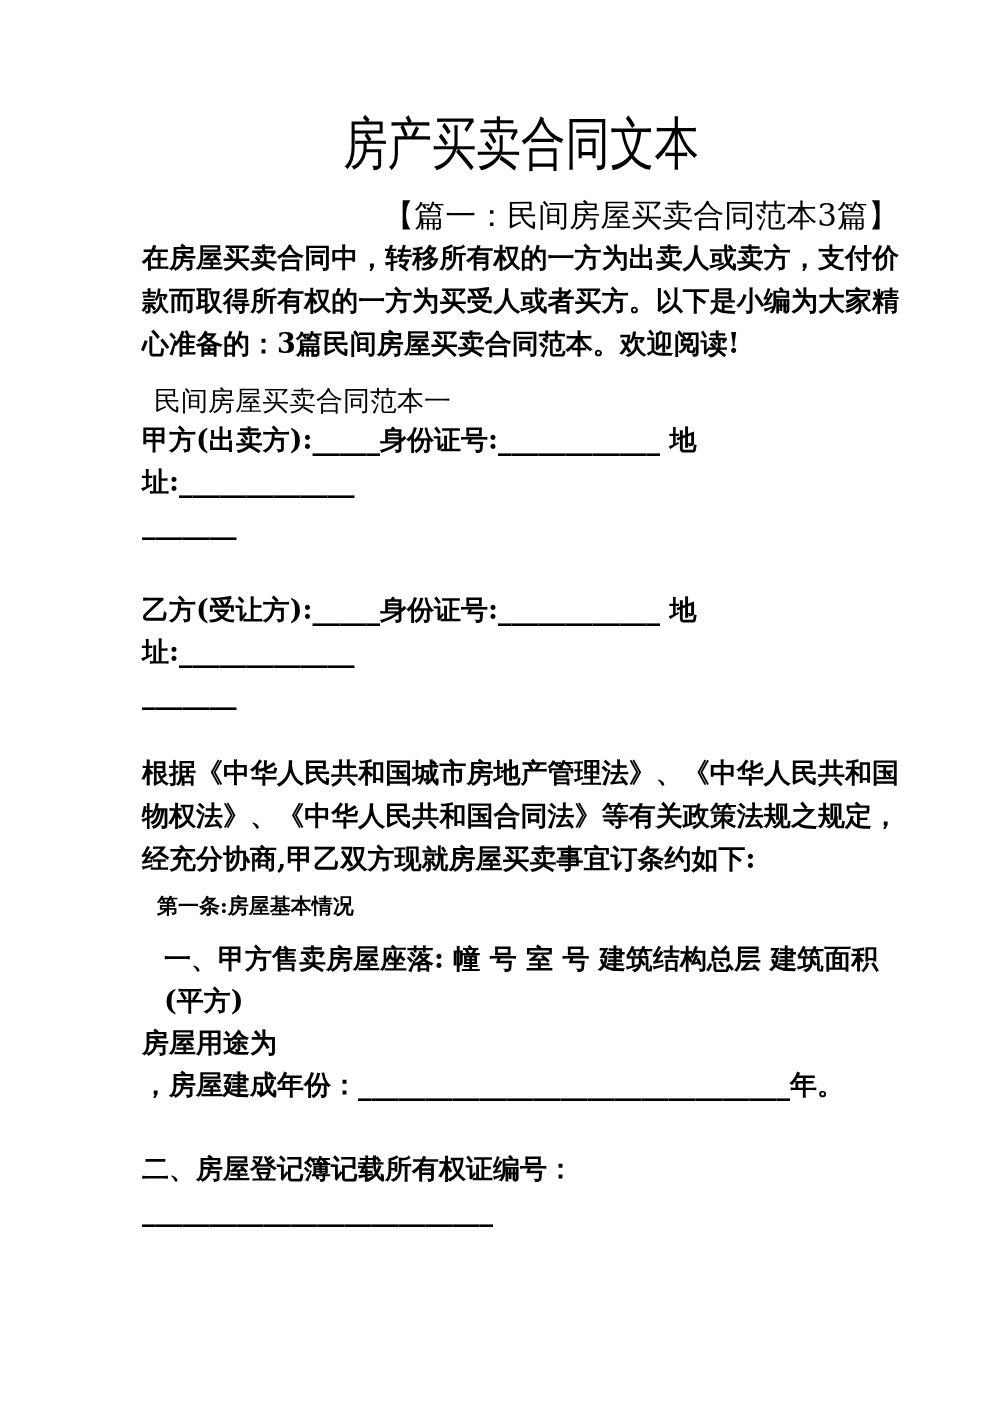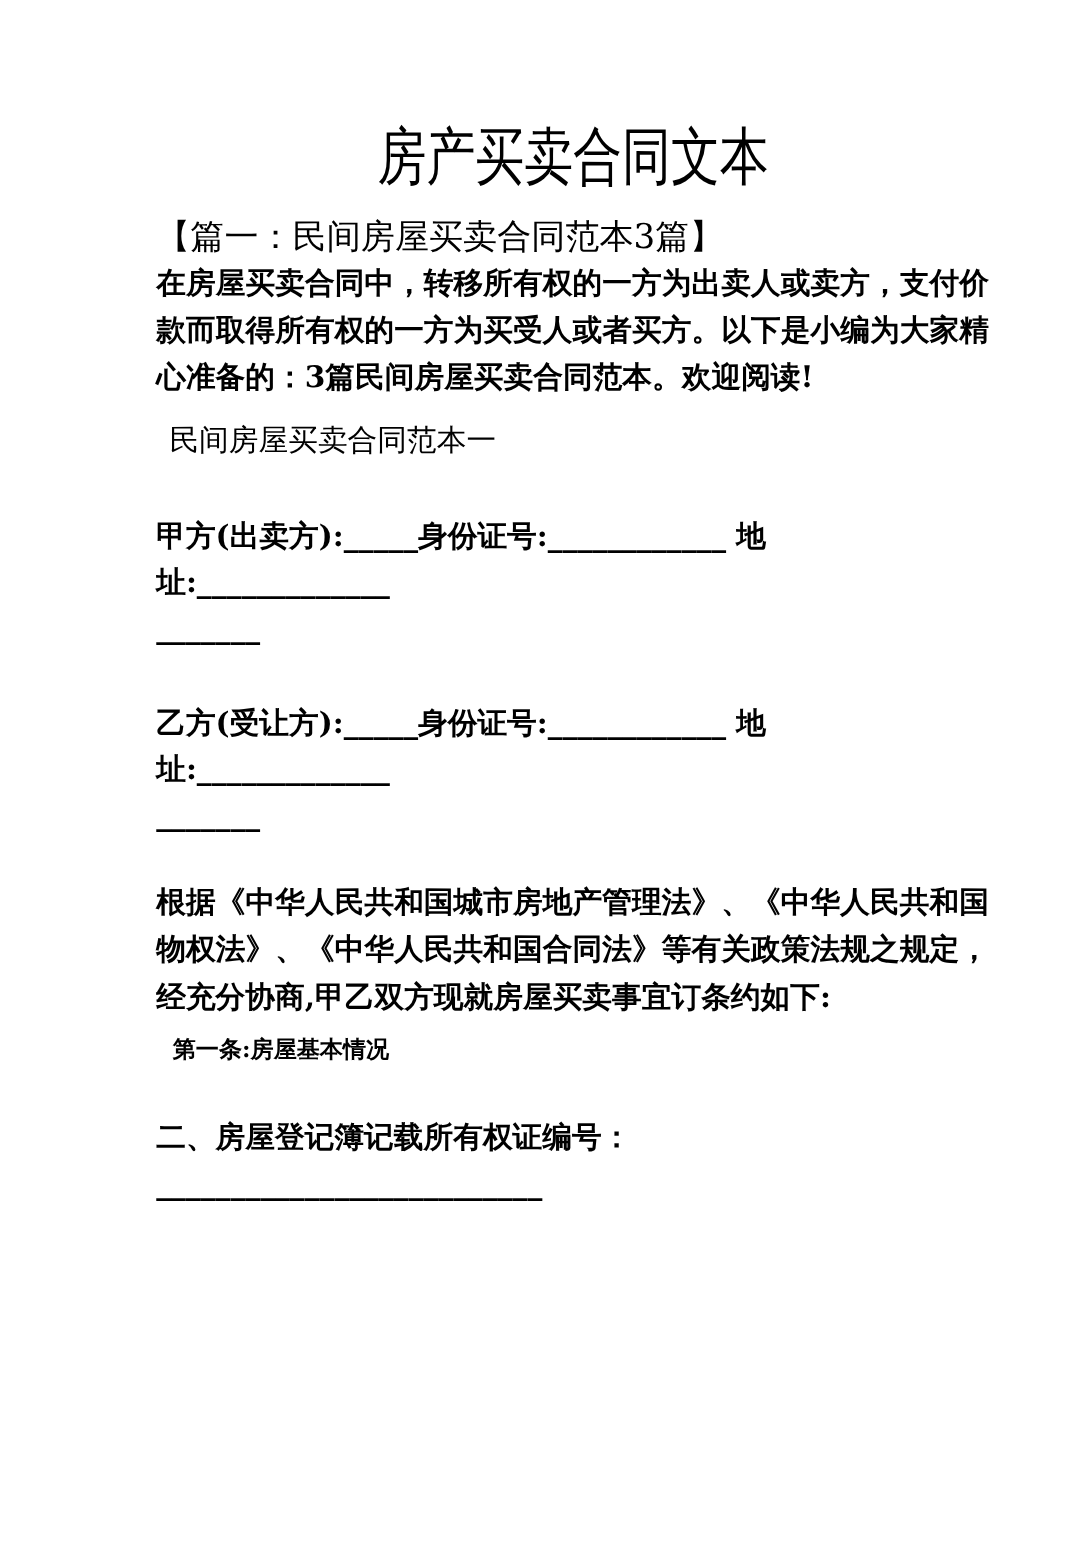--- a/index.html
+++ b/index.html
@@ -32,21 +32,21 @@
     white-space: nowrap;
   }
   .doc-title .stretch {
     display: inline-block;
     transform: scaleX(0.78);
     transform-origin: 50% 50%;
     letter-spacing: 0px;
   }
   .section-heading {
     margin-top: 16px;
-    text-align: left;
+    text-align: right;
     font-size: 31px;
     line-height: 42px;
     font-weight: 400;
   }
   .copies-heading {
     margin-top: 62px;
     font-size: 27px;
     line-height: 36px;
     font-weight: 400;
     padding-left: 12px;
@@ -62,21 +62,21 @@
     font-size: 27px;
     line-height: 36px;
     font-weight: 400;
     padding-left: 12px;
   }
   .party-block {
     font-size: 27px;
     line-height: 42px;
     font-weight: 700;
   }
-  .party-a { margin-top: 48px; }
+  .party-a { }
   .party-b { margin-top: 44px; }
   .legal-basis {
     margin-top: 36px;
     font-size: 27px;
     line-height: 43px;
     font-weight: 700;
     text-align: justify;
   }
   .article-heading {
     margin-top: 8px;
@@ -126,17 +126,22 @@
 
     <div class="party-block party-b">
       <p>乙方(受让方):_____身份证号:____________ 地址:_____________</p>
       <p>_______</p>
     </div>
 
     <p class="legal-basis">根据《中华人民共和国城市房地产管理法》、《中华人民共和国物权法》、《中华人民共和国合同法》等有关政策法规之规定，经充分协商,甲乙双方现就房屋买卖事宜订条约如下:</p>
 
     <p class="article-heading">第一条:房屋基本情况</p>
 
+    <div class="clause1">
+      <p class="line-indent">一、甲方售卖房屋座落: 幢 号 室 号 建筑结构总层 建筑面积(平方)</p>
+      <p>房屋用途为</p>
+      <p><span>，房屋建成年份：</span><span class="blank">________________________________</span><span>年。</span></p>
+    </div>
 
     <p class="clause2"><span>二、房屋登记簿记载所有权证编号：</span><span class="blank">__________________________</span></p>
 
   </div>
 </div>
 
 </body></html>

